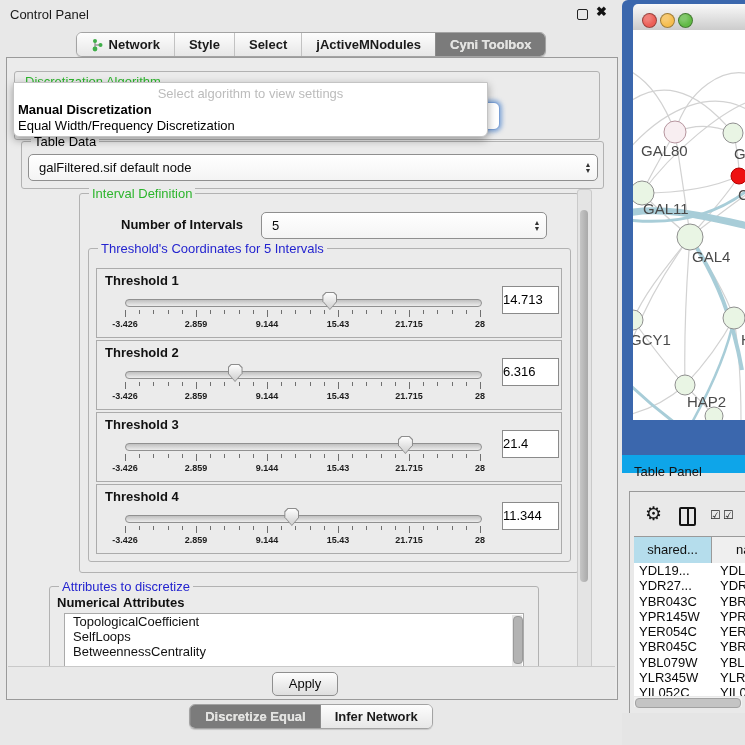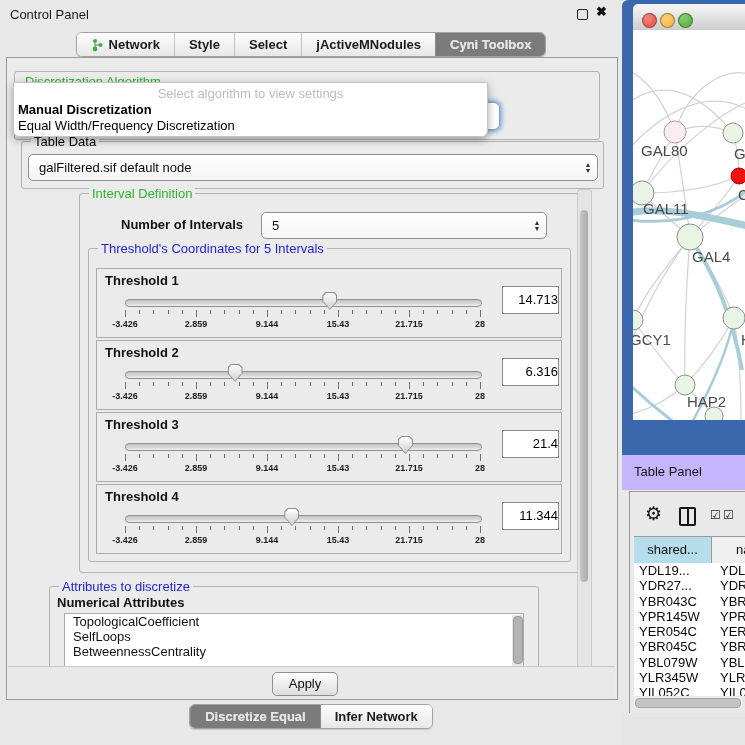--- a/index.html
+++ b/index.html
@@ -61,21 +61,21 @@
   .th-track{position:absolute;left:28px;top:30px;width:355px;height:6px;border:1px solid #909090;border-radius:4px;
             background:linear-gradient(#c0c0c0,#ececec);}
   .th-thumb{position:absolute;top:23px;width:15px;height:18px;
             clip-path:polygon(22% 0,78% 0,100% 18%,100% 52%,50% 100%,0 52%,0 18%);background:#8d8d8d;}
   .th-thumb .in{position:absolute;left:1px;top:1px;right:1px;bottom:1px;
             clip-path:polygon(22% 0,78% 0,100% 18%,100% 52%,50% 100%,0 52%,0 18%);
             background:linear-gradient(#fdfdfd,#cfcfcf);}
   .tick{position:absolute;width:1px;background:#6f6f6f;}
   .tick-label{position:absolute;width:44px;text-align:center;font-size:9px;font-weight:bold;color:#1c1c1c;}
   .th-value{position:absolute;left:405px;top:17px;width:55px;height:26px;background:#fff;border:1px solid #8a8a8a;
-            font-size:13px;text-align:right;line-height:26px;color:#000;}
+            font-size:13px;text-align:left;line-height:26px;color:#000;}
 
   #attr-group{left:35px;top:399px;width:488px;height:110px;}
   #attr-sublabel{position:absolute;left:7px;top:8px;font-size:13px;font-weight:bold;color:#111;}
   #attr-list{position:absolute;left:14px;top:26px;width:458px;height:70px;background:#fff;border:1px solid #aaa;overflow:hidden;}
   .attr-item{height:15px;line-height:15px;padding-left:8px;font-size:13px;color:#111;white-space:nowrap;}
   #attr-scroll{position:absolute;right:1px;top:1px;width:10px;height:68px;background:#e7e7e7;}
   #attr-thumb{position:absolute;left:1px;top:1px;width:8px;height:46px;border-radius:4px;background:#b3b3b3;border:1px solid #9a9a9a;}
 
   #panel-scrollbar{position:absolute;left:570px;top:131px;width:13px;height:478px;background:#e4e4e4;border:1px solid #cacaca;border-radius:3px;}
   #panel-thumb{position:absolute;left:1.5px;top:20px;width:8px;height:372px;border-radius:5px;
@@ -87,21 +87,21 @@
 
   
   #net-frame{position:absolute;left:622px;top:0;width:123px;height:455px;border-top-left-radius:6px;}
   #mac-titlebar{position:absolute;left:11px;top:4px;width:112px;height:26px;border-top-left-radius:5px;
                 background:linear-gradient(#f9f9f9,#cccccc);border-bottom:1px solid #9a9a9a;}
   .light{position:absolute;top:9px;width:13px;height:13px;border-radius:50%;}
   #net-canvas-wrap{position:absolute;left:11px;top:30px;width:112px;height:390px;background:#fff;overflow:hidden;}
   .netlabel{font-size:15px;fill:#4a4a4a;font-family:"Liberation Sans",sans-serif;}
 
   
-  #tp-strip{position:absolute;left:622px;top:455px;width:123px;height:35px;background:#c4b5fd;}
+  #tp-strip{position:absolute;left:622px;top:455px;width:123px;height:18px;background:#0ea5e9;}
   #tp-title{position:absolute;left:12px;top:9px;font-size:13px;color:#141414;}
   #table-panel{position:absolute;left:629px;top:491px;width:116px;height:222px;background:#e9e9e9;
                border:1px solid #9a9a9a;border-right:none;overflow:hidden;}
   #tp-gear{position:absolute;left:15px;top:12px;font-size:19px;line-height:19px;color:#141414;}
   #tp-split{position:absolute;left:49px;top:15px;width:13px;height:15px;border:2px solid #141414;border-radius:2px;}
   #tp-split::after{content:"";position:absolute;left:5.5px;top:0;width:2px;height:15px;background:#141414;}
   .tp-check{position:absolute;top:17px;font-size:12px;line-height:12px;color:#222;}
   #tp-header{position:absolute;left:4px;top:44px;width:121px;height:26px;display:flex;border-top:1px solid #9a9a9a;border-bottom:1px solid #9a9a9a;}
   .tp-col{height:26px;line-height:26px;font-size:13px;text-align:center;border-right:1px solid #9a9a9a;
           overflow:hidden;white-space:nowrap;}

